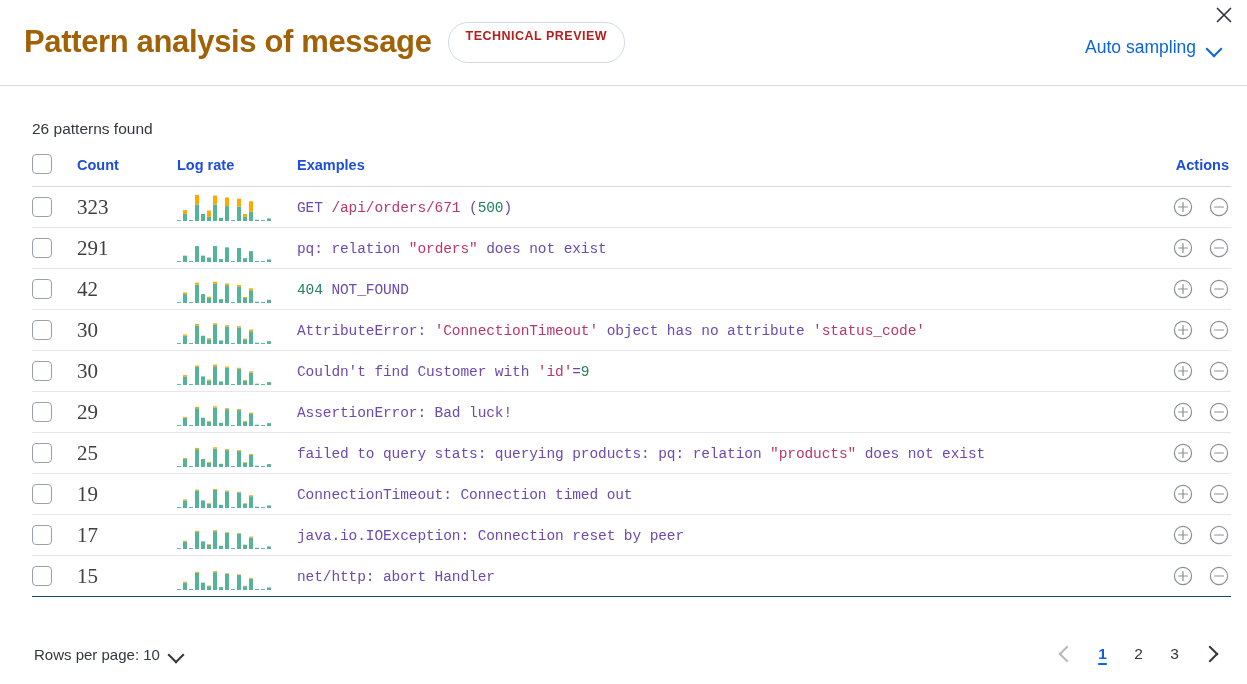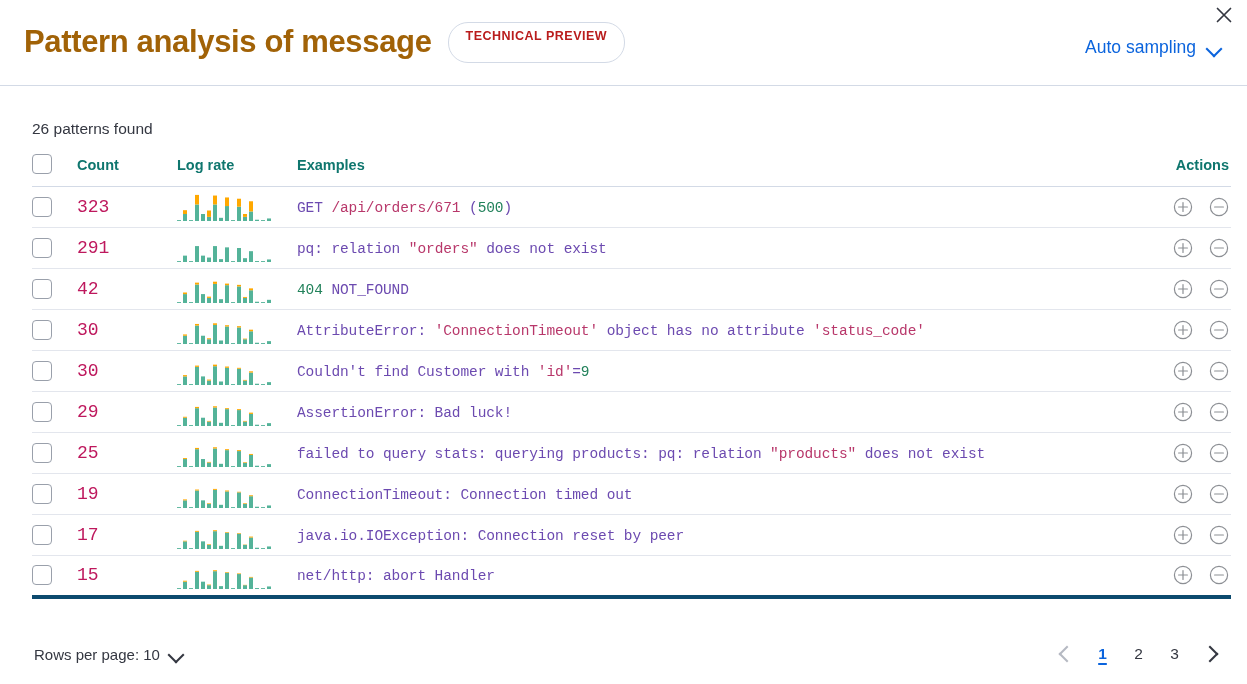--- a/index.html
+++ b/index.html
@@ -116,49 +116,49 @@
   col.c-check { width: 45px; }
   col.c-count { width: 100px; }
   col.c-rate  { width: 120px; }
   col.c-ex    { width: 856px; }
   col.c-act   { width: 78px; }
 
   thead th {
     text-align: left;
     font-size: 14.5px;
     font-weight: 700;
-    color: #0f766e;
+    color: #1d4ed8;
     padding: 6px 0 11px 0;
     border-bottom: 1px solid #d3dae6;
     vertical-align: middle;
   }
   th.th-actions { text-align: right; padding-right: 2px; }
 
   tbody td {
     border-bottom: 1px solid #e3e6ed;
     padding: 0;
     height: 41px;
     vertical-align: middle;
   }
-  tbody tr:last-child td { border-bottom: 4px solid #0c4a6e; }
+  tbody tr:last-child td { border-bottom: 1px solid #0c4a6e; }
 
   .chk {
     width: 20px; height: 20px;
     border: 1px solid #9aa0ab;
     border-radius: 4px;
     background: #fff;
     display: block;
     cursor: pointer;
   }
   th .chk { margin-bottom: 1px; }
 
   .count-cell {
-    font-size: 18px;
-    color: #be185d;
-    font-family: Liberation Mono, monospace;
+    font-size: 21px;
+    color: #404040;
+    font-family: Liberation Serif, serif;
   }
 
   
   .spark {
     display: block;
   }
 
   .example {
     font-family: "Liberation Mono", monospace;
     font-size: 14.5px;

